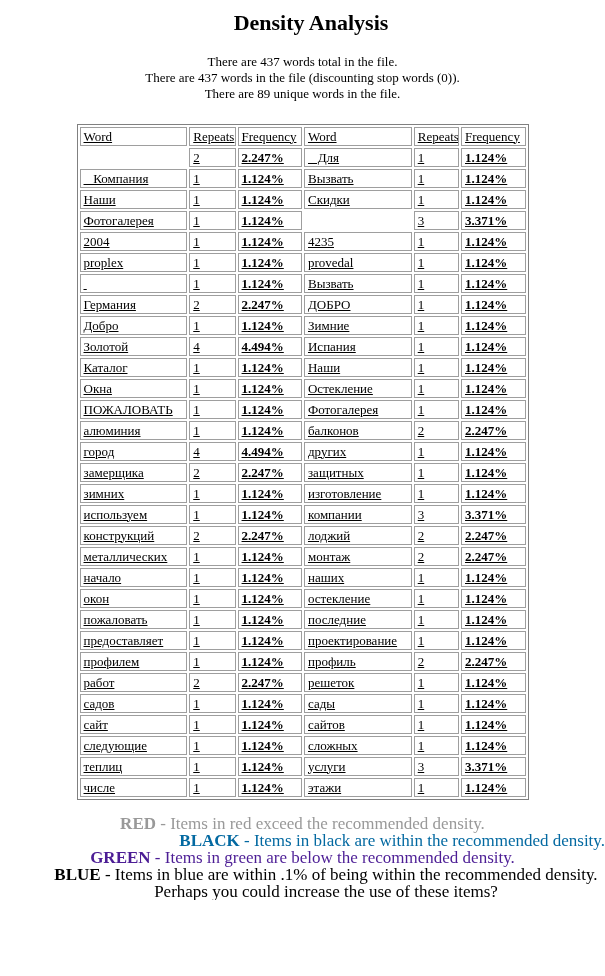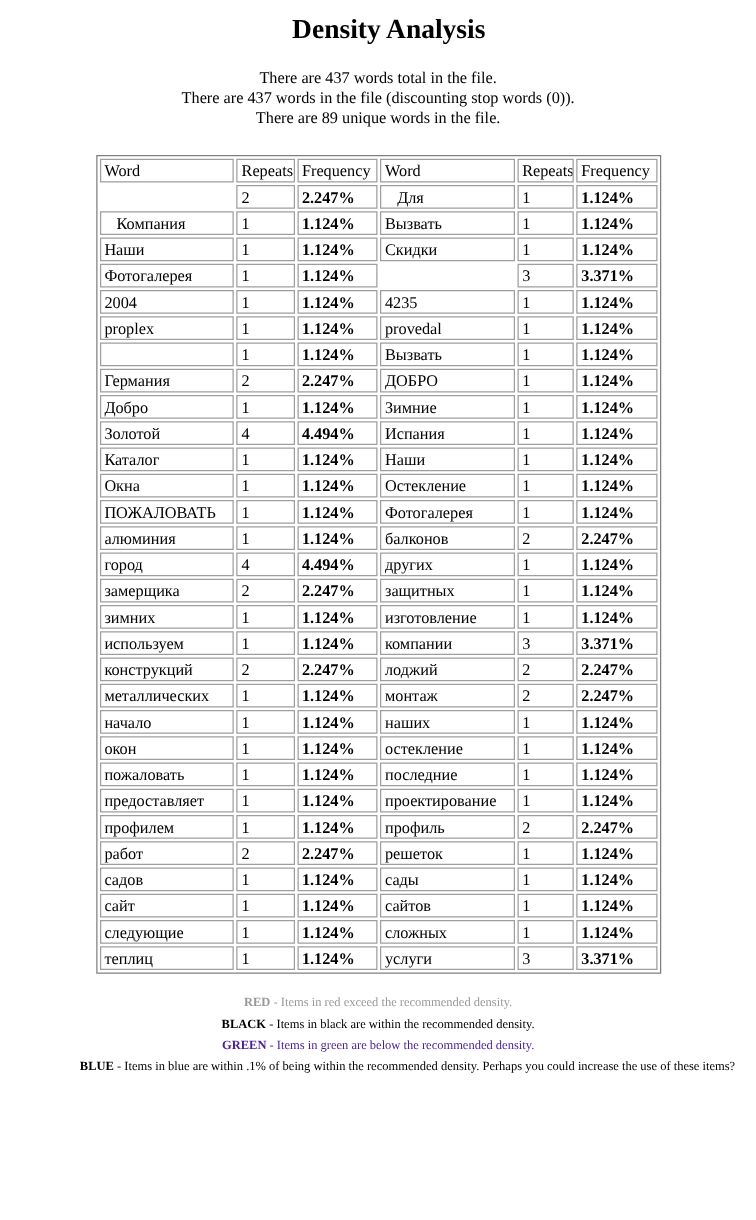--- a/index.html
+++ b/index.html
@@ -22,38 +22,39 @@
     font-size: 13px;
     line-height: 16px;
   }
   table.density {
     margin: 22px auto 0 auto;
     border-collapse: separate;
     border-spacing: 2px;
     border: 1px solid #808080;
     table-layout: fixed;
     width: 452px;
+    text-decoration: underline;
   }
   table.density th, table.density td {
     box-sizing: border-box;
     border: 1px solid #9e9e9e;
     font-weight: normal;
     font-size: 13px;
     text-align: left;
     padding: 0 3px;
     height: 19px;
     overflow: hidden;
     white-space: nowrap;
   }
   table.density td:empty { border-color: transparent; }
   table.density td.frequency { font-weight: bold; }
   .legend {
     margin-top: 15px;
     text-align: center;
-    font-size: 10px;
+    font-size: 17px;
     line-height: 17px;
   }
   .legend .legend-label { font-weight: bold; }
 </style>
 </head>
 <body>
 
 <h1 class="page-title">Density Analysis</h1>
 
 <div class="intro">
@@ -315,21 +316,29 @@
         <td class="frequency">1.124%</td>
       </tr>
       <tr>
         <td class="word">теплиц</td>
         <td class="repeats">1</td>
         <td class="frequency">1.124%</td>
         <td class="word">услуги</td>
         <td class="repeats">3</td>
         <td class="frequency">3.371%</td>
       </tr>
+      <tr>
+        <td class="word">числе</td>
+        <td class="repeats">1</td>
+        <td class="frequency">1.124%</td>
+        <td class="word">этажи</td>
+        <td class="repeats">1</td>
+        <td class="frequency">1.124%</td>
+      </tr>
     </tbody>
 </table>
 
 <div class="legend">
   <div style="color: rgb(153, 153, 153);"><span class="legend-label">RED</span><span> - Items in red exceed the recommended density.</span></div>
-  <div style="color: #000000;"><span class="legend-label">BLACK</span><span> - Items in black are within the recommended density.</span></div>
+  <div style="color: #0369a1; text-align: right;"><span class="legend-label">BLACK</span><span> - Items in black are within the recommended density.</span></div>
   <div style="color: #4c1d95;"><span class="legend-label">GREEN</span><span> - Items in green are below the recommended density.</span></div>
   <div style="color: rgb(0, 0, 0); padding-left: 47px;"><span class="legend-label">BLUE</span><span> - Items in blue are within .1% of being within the recommended density. Perhaps you could increase the use of these items?</span></div>
 </div>
 
 </body></html>

